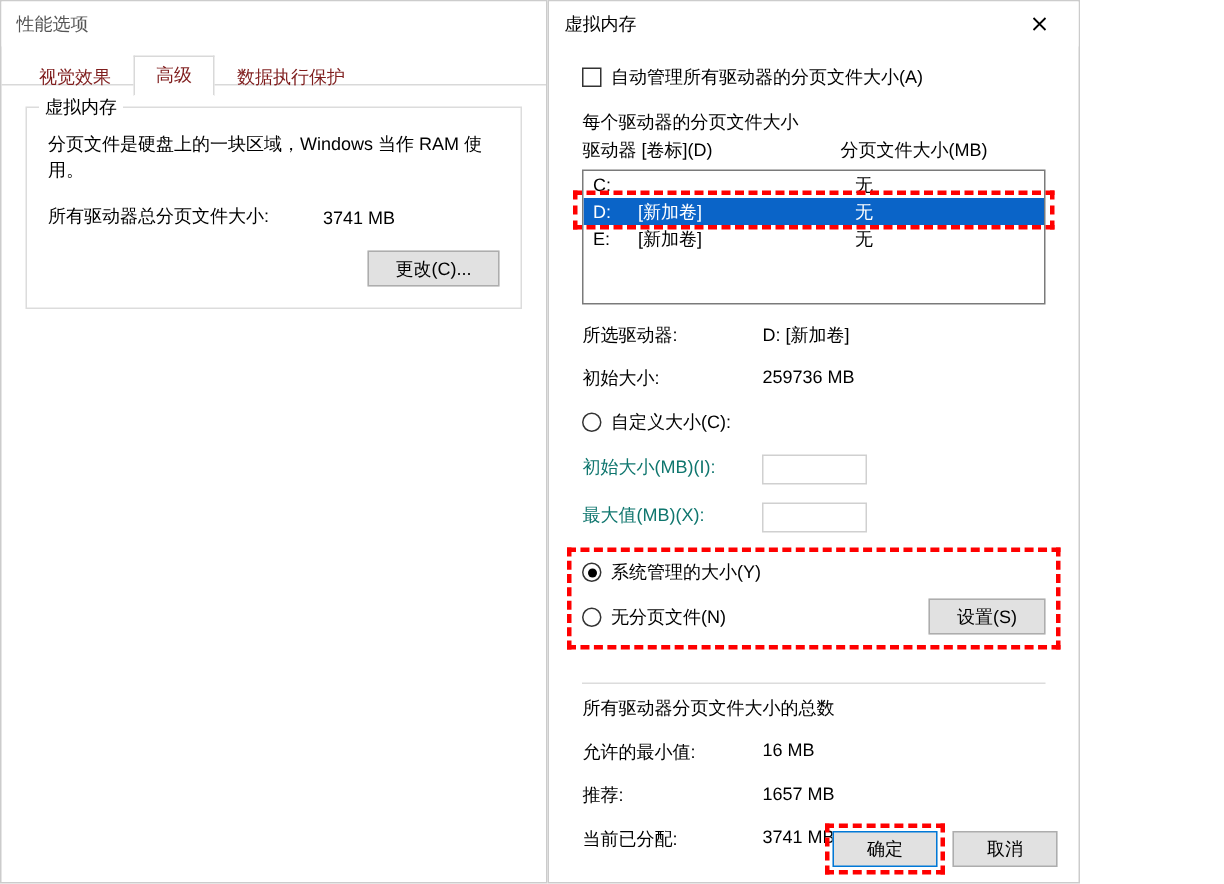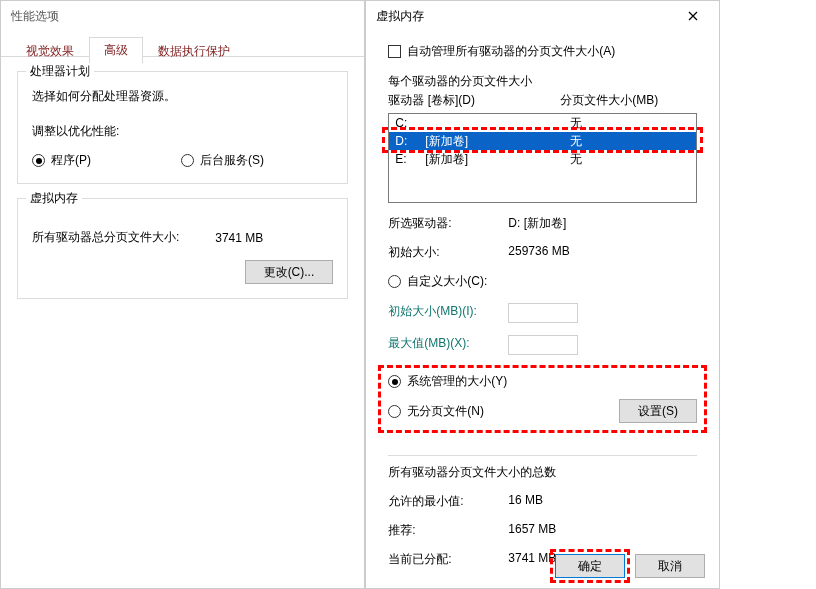--- a/index.html
+++ b/index.html
@@ -198,38 +198,24 @@
   <div class="left-dialog">
     <div class="titlebar">
       <span class="titlebar-text">性能选项</span>
     </div>
     <div class="tabs">
       <div class="tab">视觉效果</div>
       <div class="tab active">高级</div>
       <div class="tab">数据执行保护</div>
     </div>
 
-    <div class="groupbox">
-      <span class="groupbox-title">处理器计划</span>
-      <div class="row">选择如何分配处理器资源。</div>
-      <div class="row" style="margin-top:18px;">调整以优化性能:</div>
-      <div class="radio-row">
-        <span class="radio checked">
-          <span class="radio-circle"></span>
-          <span>程序(P)</span>
-        </span>
-        <span class="radio">
-          <span class="radio-circle"></span>
-          <span>后台服务(S)</span>
-        </span>
-      </div>
-    </div>
 
     <div class="groupbox">
       <span class="groupbox-title">虚拟内存</span>
+      <div class="row">分页文件是硬盘上的一块区域，Windows 当作 RAM 使用。</div>
       <div class="pagefile-row" style="margin-top:14px;">
         <span>所有驱动器总分页文件大小:</span>
         <span style="margin-right:70px;">3741 MB</span>
       </div>
       <div class="align-right" style="margin-top:14px;">
         <span class="btn">更改(C)...</span>
       </div>
     </div>
   </div>
 

